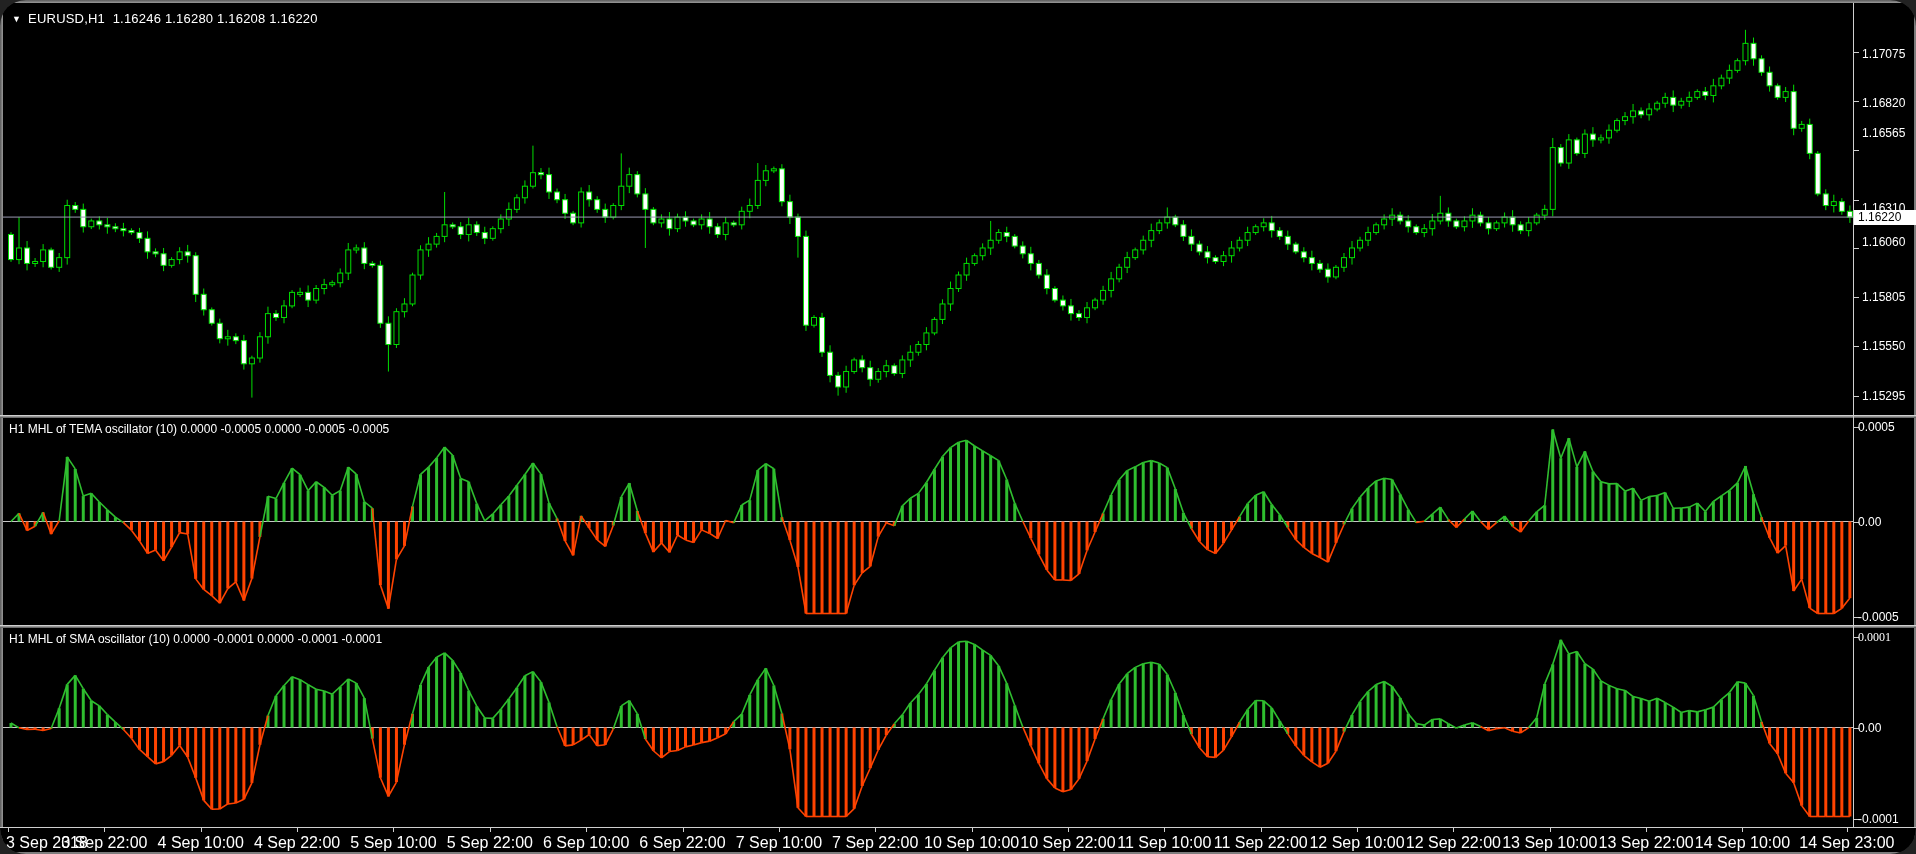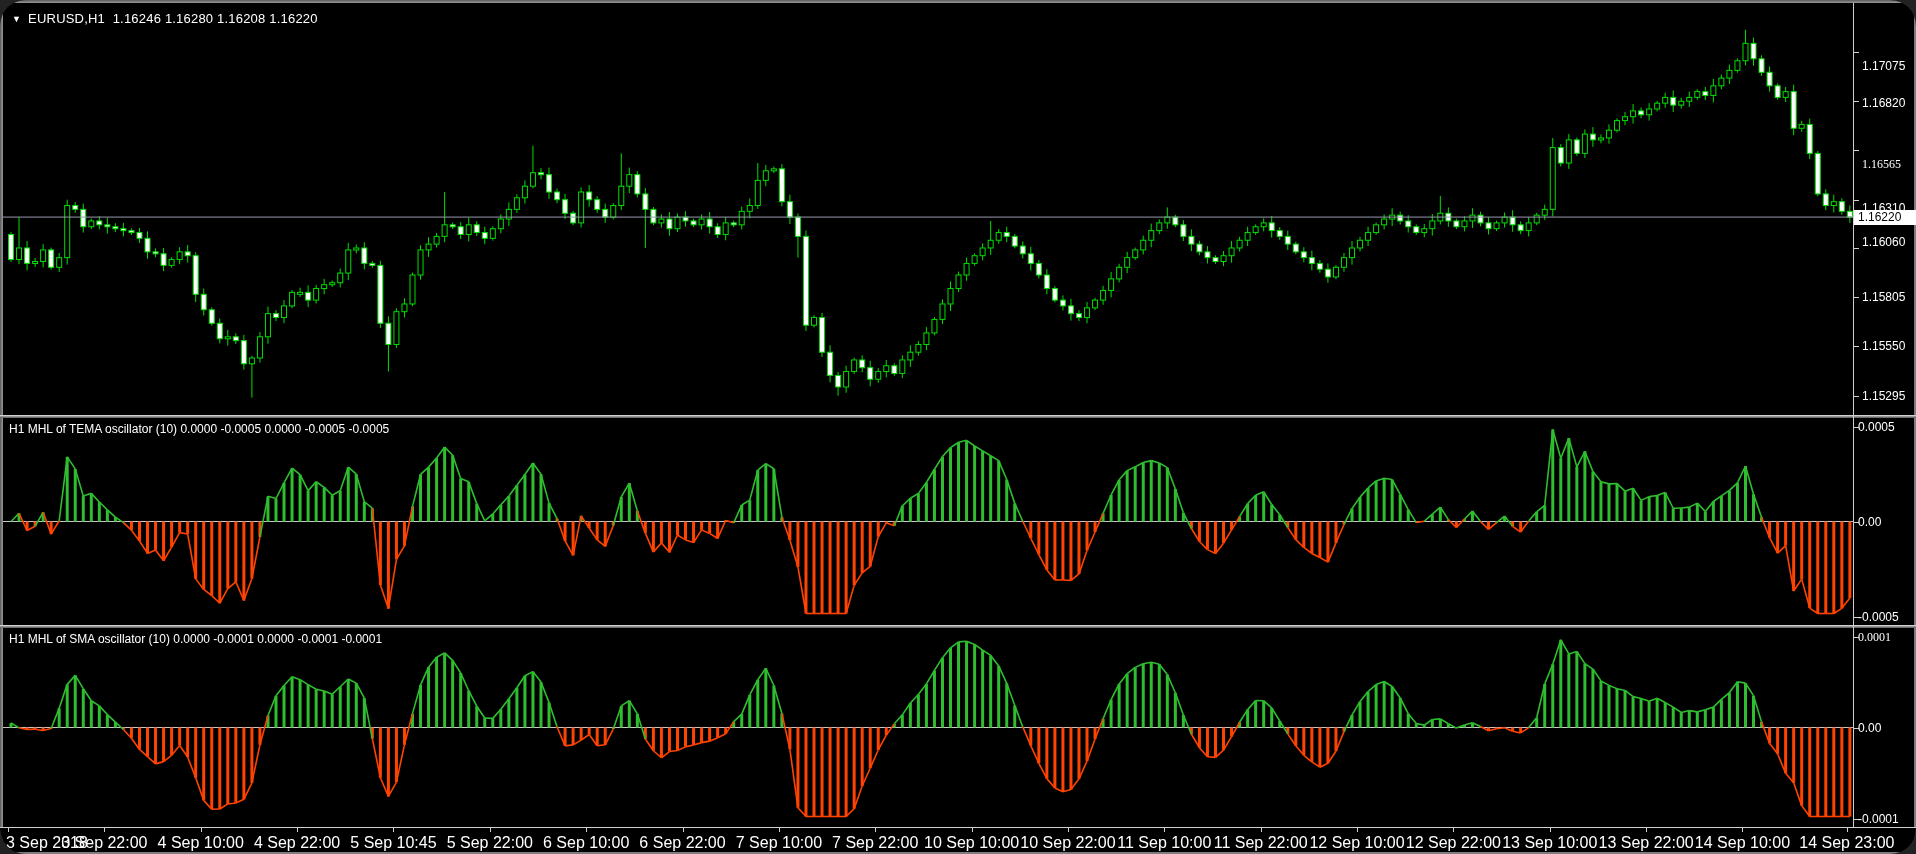--- a/index.html
+++ b/index.html
@@ -1929,21 +1929,21 @@
     <div id="time-axis-line"></div>
   <div class="t-tick" style="left: 8px;"></div>
       <div class="t-label first" style="left: 6px;">3 Sep 2018</div>
       <div class="t-tick" style="left: 104.36px;"></div>
       <div class="t-label" style="left: 104.36px;">3 Sep 22:00</div>
       <div class="t-tick" style="left: 200.72px;"></div>
       <div class="t-label" style="left: 200.72px;">4 Sep 10:00</div>
       <div class="t-tick" style="left: 297.08px;"></div>
       <div class="t-label" style="left: 297.08px;">4 Sep 22:00</div>
       <div class="t-tick" style="left: 393.44px;"></div>
-      <div class="t-label" style="left: 393.44px;">5 Sep 10:45</div>
+      <div class="t-label" style="left: 393.44px;">5 Sep 10:00</div>
       <div class="t-tick" style="left: 489.8px;"></div>
       <div class="t-label" style="left: 489.8px;">5 Sep 22:00</div>
       <div class="t-tick" style="left: 586.16px;"></div>
       <div class="t-label" style="left: 586.16px;">6 Sep 10:00</div>
       <div class="t-tick" style="left: 682.52px;"></div>
       <div class="t-label" style="left: 682.52px;">6 Sep 22:00</div>
       <div class="t-tick" style="left: 778.88px;"></div>
       <div class="t-label" style="left: 778.88px;">7 Sep 10:00</div>
       <div class="t-tick" style="left: 875.24px;"></div>
       <div class="t-label" style="left: 875.24px;">7 Sep 22:00</div>
@@ -1966,25 +1966,25 @@
       <div class="t-tick" style="left: 1742.48px;"></div>
       <div class="t-label" style="left: 1742.48px;">14 Sep 10:00</div>
       <div class="t-tick" style="left: 1846.87px;"></div>
       <div class="t-label" style="left: 1846.87px;">14 Sep 23:00</div>
     </div>
 
   <div id="right-axis">
     <div id="axis-vline"></div>
     <div id="price-box" style="top: 207.093px;">1.16220</div>
   <div class="pr-tick" style="top: 49.0347px;"></div>
-      <div class="pr-label" style="top: 63px;">1.17075</div>
+      <div class="pr-label" style="top: 51px;">1.17075</div>
       <div class="pr-tick" style="top: 98.2625px;"></div>
       <div class="pr-label" style="top: 100px;">1.16820</div>
       <div class="pr-tick" style="top: 147.49px;"></div>
-      <div class="pr-label" style="top: 161px; font-family: Liberation Serif, serif;">1.16565</div>
+      <div class="pr-label" style="top: 130px;">1.16565</div>
       <div class="pr-tick" style="top: 196.718px;"></div>
       <div class="pr-label" style="top: 196.718px; margin-top: 8px;">1.16310</div>
       <div class="pr-tick" style="top: 244.981px;"></div>
       <div class="pr-label" style="top: 239px;">1.16060</div>
       <div class="pr-tick" style="top: 294.208px;"></div>
       <div class="pr-label" style="top: 294.208px;">1.15805</div>
       <div class="pr-tick" style="top: 343.436px;"></div>
       <div class="pr-label" style="top: 343.436px;">1.15550</div>
       <div class="pr-tick" style="top: 392.664px;"></div>
       <div class="pr-label" style="top: 392.664px;">1.15295</div>

